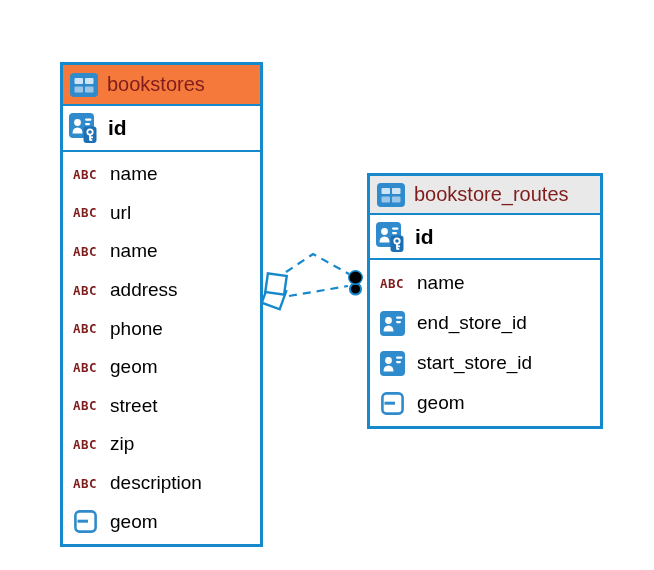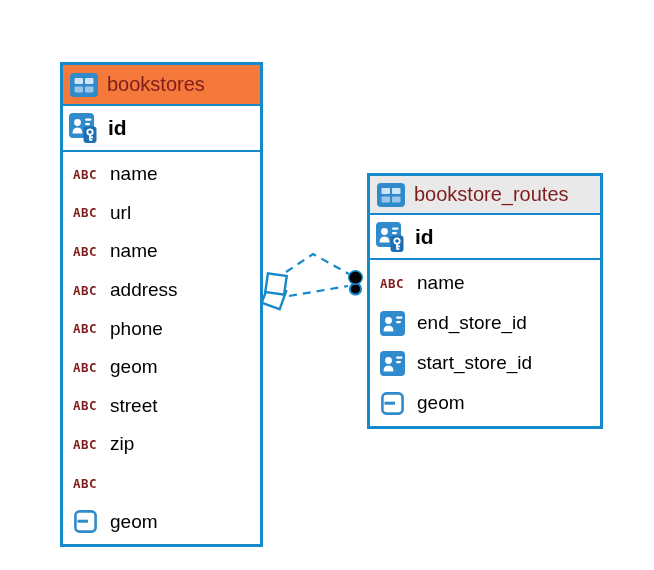--- a/index.html
+++ b/index.html
@@ -108,20 +108,21 @@
     <div class="col-row">
       <span class="abc-icon">ABC</span>
       <span>street</span>
     </div>
     <div class="col-row">
       <span class="abc-icon">ABC</span>
       <span>zip</span>
     </div>
     <div class="col-row">
       <span class="abc-icon">ABC</span>
+      <span>description</span>
     </div>
     <div class="col-row">
       <svg class="icon" width="23" height="23" viewBox="0 0 23 23" style="margin:0 3.5px">
         <rect x="1.4" y="1.4" width="20.2" height="20.2" rx="4" fill="#fff" stroke="#2F8BCB" stroke-width="2.6"></rect>
         <rect x="3.5" y="9.7" width="10.5" height="3" fill="#2F8BCB"></rect>
       </svg>
       <span>geom</span>
     </div>
   </div>
 </div>

